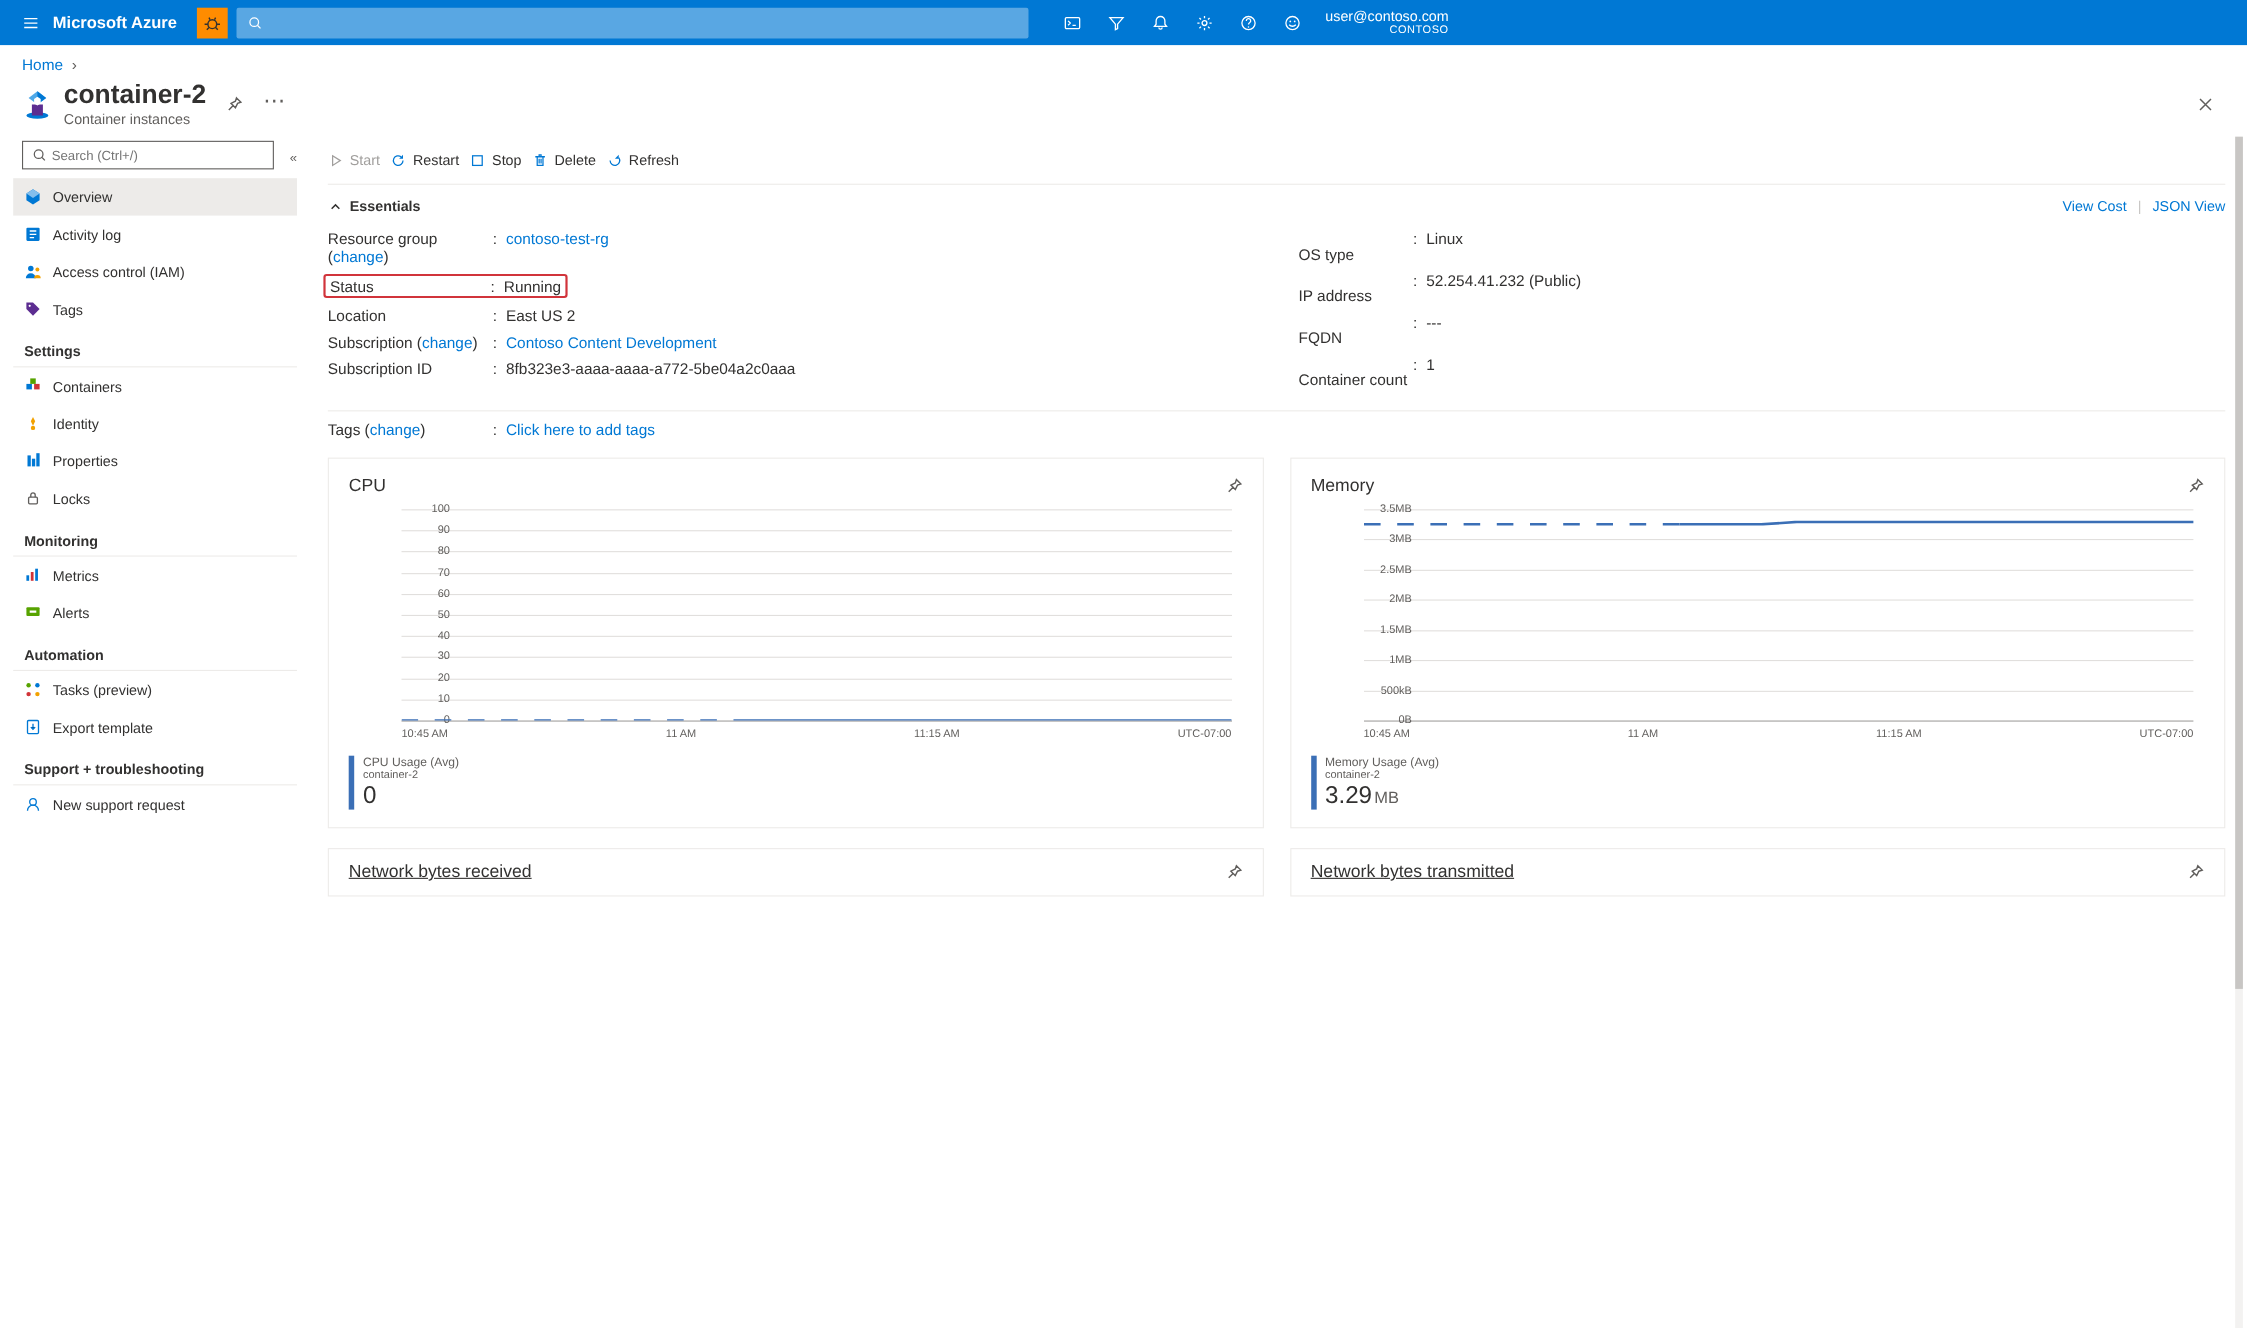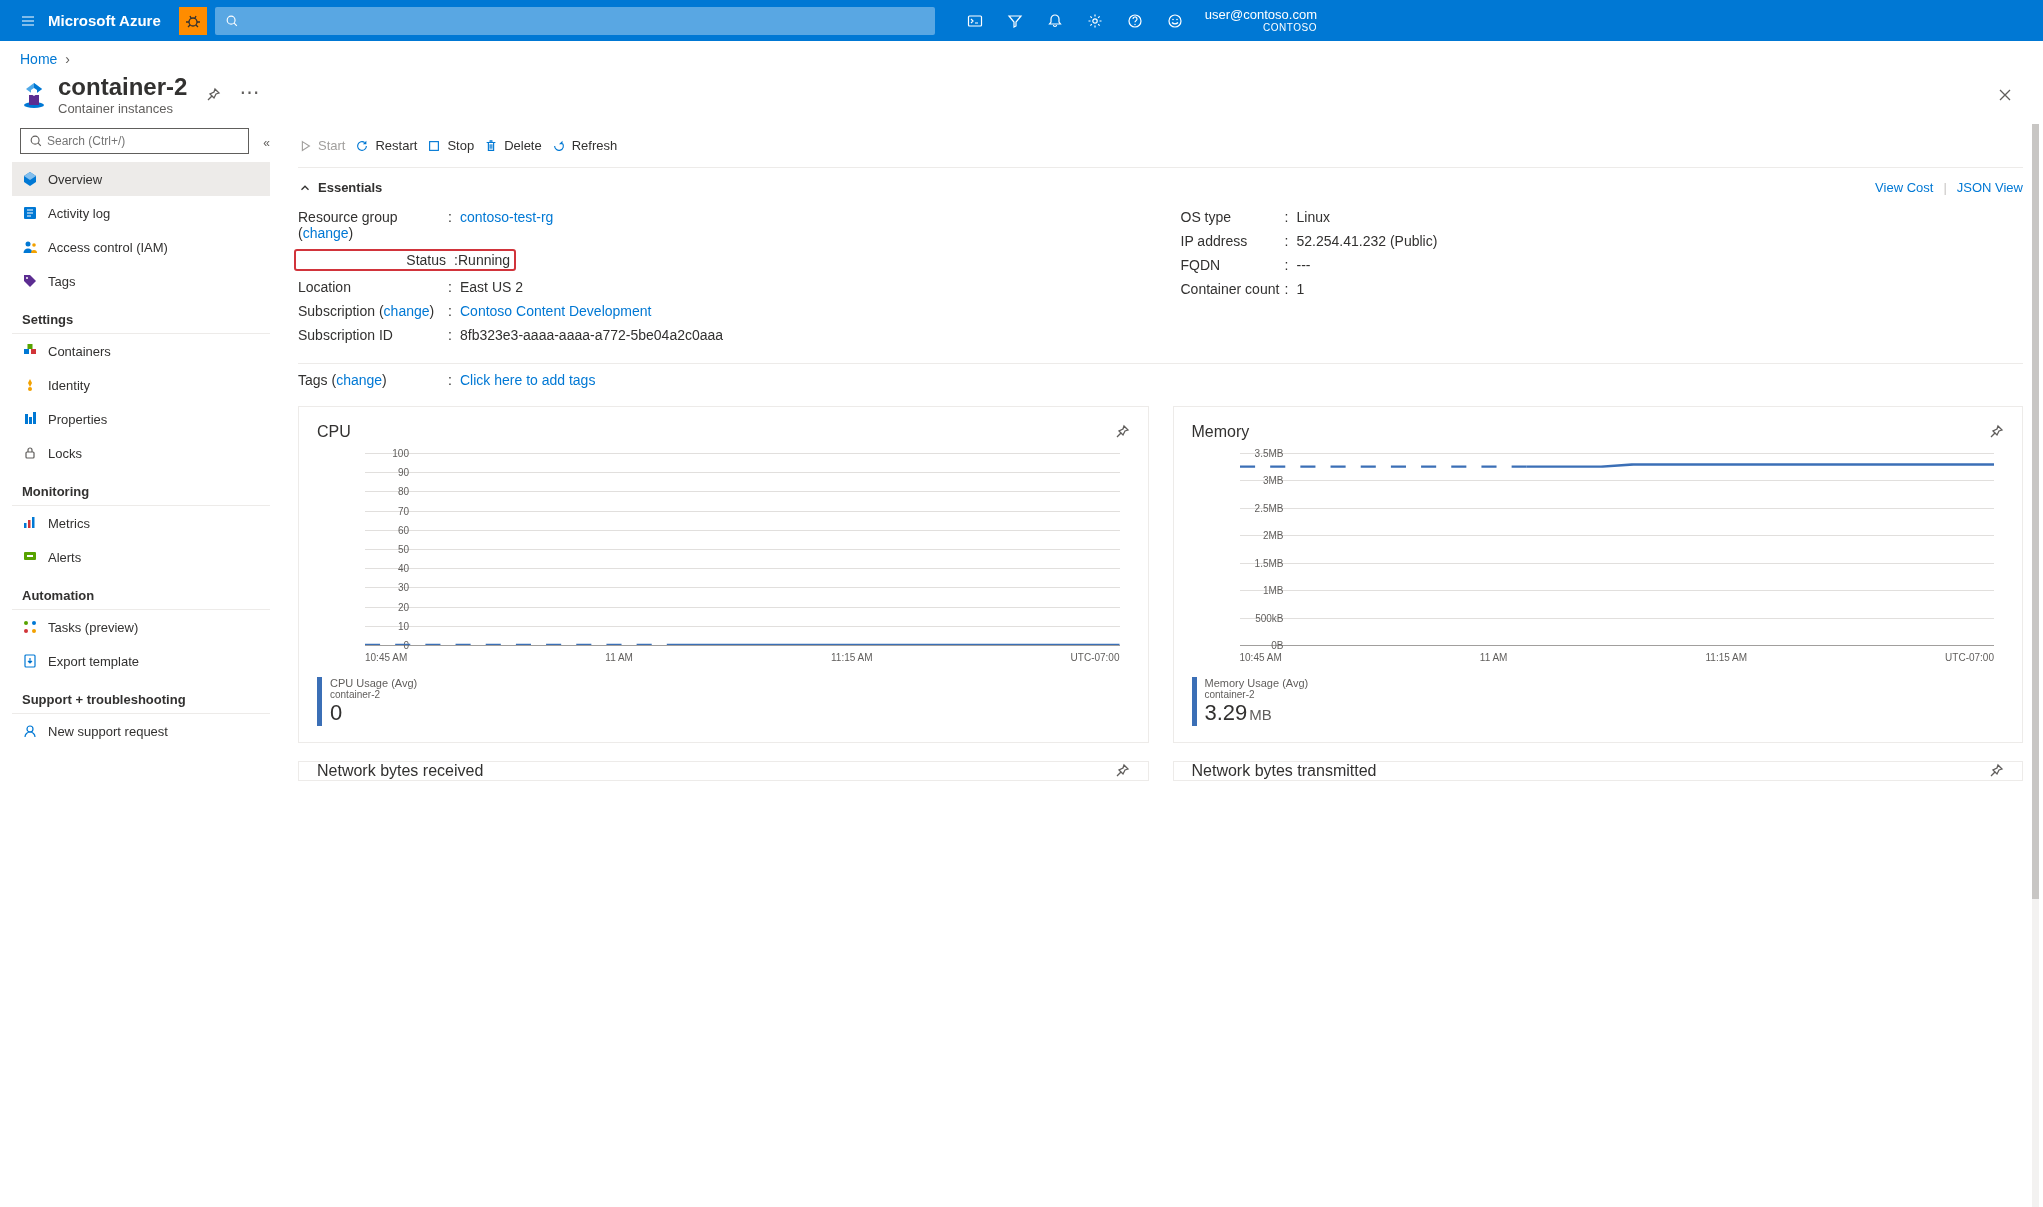--- a/index.html
+++ b/index.html
@@ -55,25 +55,25 @@
   
   .essentials-row { display: flex; align-items: center; padding: 6px 0; }
   .ess-toggle { display: flex; align-items: center; gap: 6px; font-weight: 600; cursor: pointer; }
   .ess-links { margin-left: auto; display: flex; gap: 10px; align-items: center; font-size: 13px; }
   .ess-links a { color: #0078d4; text-decoration: none; }
   .ess-sep { color: #c8c6c4; }
   .ess-grid { display: flex; gap: 40px; padding: 4px 0 10px 0; }
   .ess-col { flex: 1; }
   .ess-line { display: flex; padding: 4px 0; font-size: 14px; }
   .ess-label { width: 150px; color: #323130; }
-  .ess-label-narrow { width: 104px; color: #323130; }
+  .ess-label-narrow { width: 104px; color: #323130; margin-top: 14px; }
   .ess-colon { width: 12px; color: #323130; }
   .ess-value { color: #323130; }
   .ess-value a, .ess-label a { color: #0078d4; text-decoration: none; }
-  .status-highlight { border: 2px solid #d1343b; border-radius: 3px; padding: 1px 4px; display: inline-flex; min-width: 222px; margin-left: -4px; text-align: right; }
+  .status-highlight { border: 2px solid #d1343b; border-radius: 3px; padding: 1px 4px; display: inline-flex; min-width: 222px; margin-left: -4px; }
   .ess-tags-row { border-top: 1px solid #edebe9; margin-top: 6px; padding-top: 8px; }
   
   
   .charts-row { display: flex; gap: 24px; margin-top: 14px; }
   .chart-card { flex: 1; border: 1px solid #edebe9; padding: 16px 18px; position: relative; }
   .chart-title-row { display: flex; align-items: center; }
   .chart-title { font-size: 16px; font-weight: 400; }
   .pin { margin-left: auto; color: #605e5c; cursor: pointer; }
   .chart-body { height: 220px; position: relative; margin-top: 12px; }
   .chart-grid { position: absolute; left: 48px; right: 10px; top: 0; bottom: 28px; }
@@ -82,21 +82,21 @@
   .y-lab-mem { position: absolute; right: calc(100% - 44px); font-size: 10px; color: #605e5c; transform: translateY(-50%); white-space: nowrap; }
   .x-labels { position: absolute; left: 48px; right: 10px; bottom: 10px; display: flex; justify-content: space-between; font-size: 10px; color: #605e5c; }
   .chart-svg { position: absolute; left: 0; top: 0; width: 100%; height: 100%; }
   .legend { margin-top: 4px; display: flex; }
   .legend-bar { width: 5px; background: #3b6fb6; margin-right: 8px; align-self: stretch; }
   .legend-text .l1 { font-size: 11px; color: #605e5c; }
   .legend-text .l2 { font-size: 10px; color: #605e5c; }
   .legend-text .big { font-size: 22px; font-weight: 400; color: #323130; }
   .legend-text .unit { font-size: 15px; color: #605e5c; margin-left: 2px; }
   
-  .chart-bottom-row { border: 1px solid #edebe9; padding: 0 18px; display: flex; align-items: center; }
+  .chart-bottom-row { border: 1px solid #edebe9; padding: 12px 18px; display: flex; align-items: center; text-decoration: underline; }
   .chart-bottom-row .pin { margin-left: auto; }
   
   svg { display: block; }
   .ic16 { width: 16px; height: 16px; flex-shrink: 0; }
   .ic14 { width: 14px; height: 14px; flex-shrink: 0; }
 </style>
 </head>
 <body>
 
 <div class="top-header">

